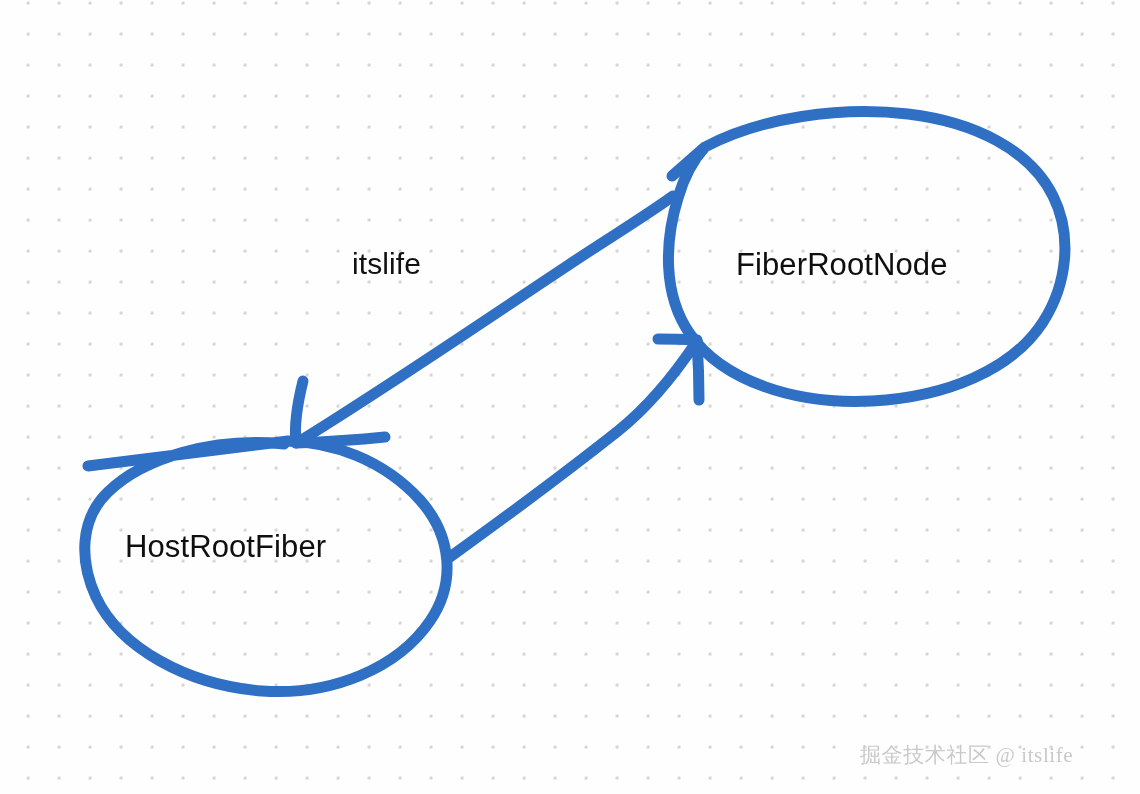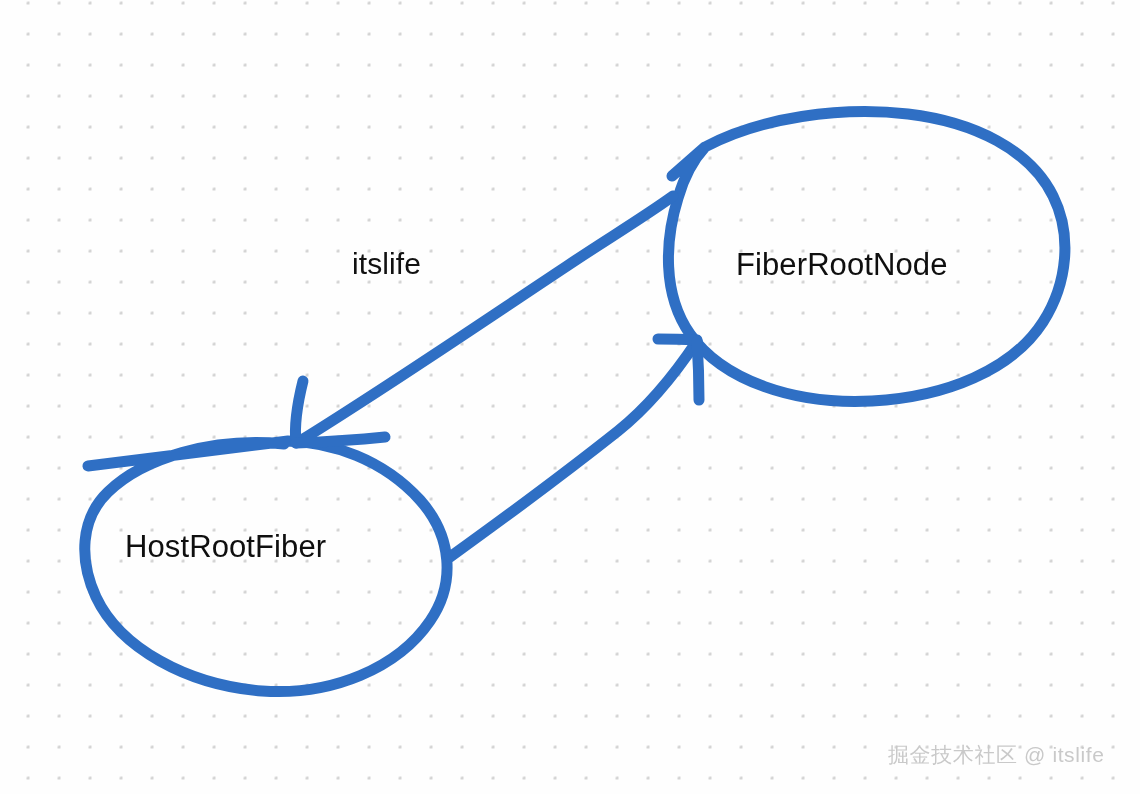--- a/index.html
+++ b/index.html
@@ -47,22 +47,21 @@
   #label-current { left: 352px; top: 249px; }
   #label-state-node { left: 560px; top: 488px; }
   #watermark {
     position: absolute;
     left: 860px;
     top: 741px;
     font-size: 21px;
     color: #c9c9c9;
     letter-spacing: 0.6px;
     white-space: nowrap;
-    font-family: Liberation Sans, sans-serif;
-    margin-left: 28px;
+    font-family: Liberation Serif, serif;
   }
 </style>
 </head>
 <body>
 
 <div id="canvas">
 
   <svg id="sketch" viewBox="0 0 1140 794" xmlns="http://www.w3.org/2000/svg">
     <g fill="none" stroke="#2f6fc4" stroke-width="11" stroke-linecap="round" stroke-linejoin="round">
 

